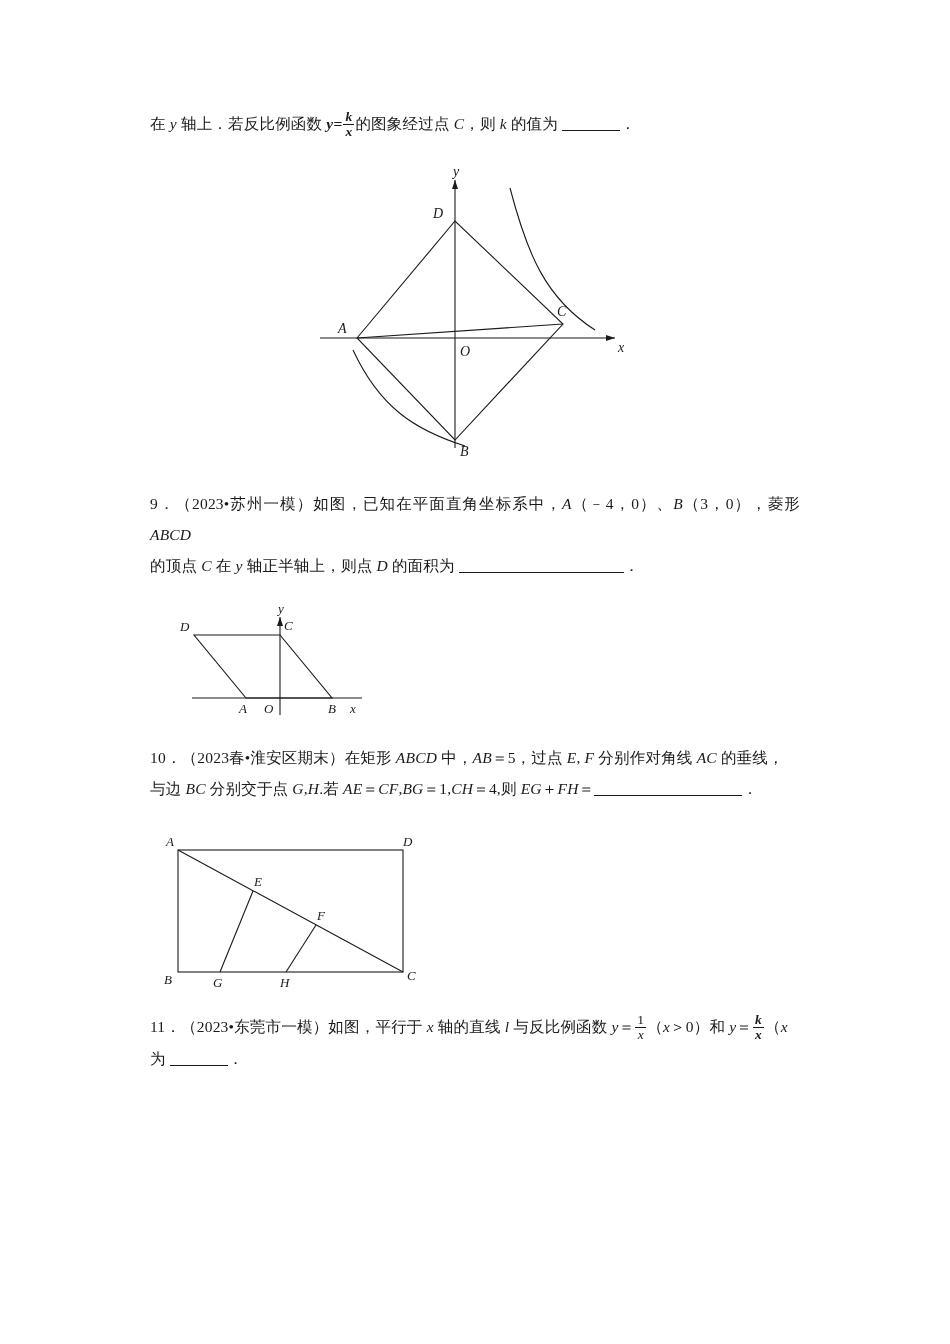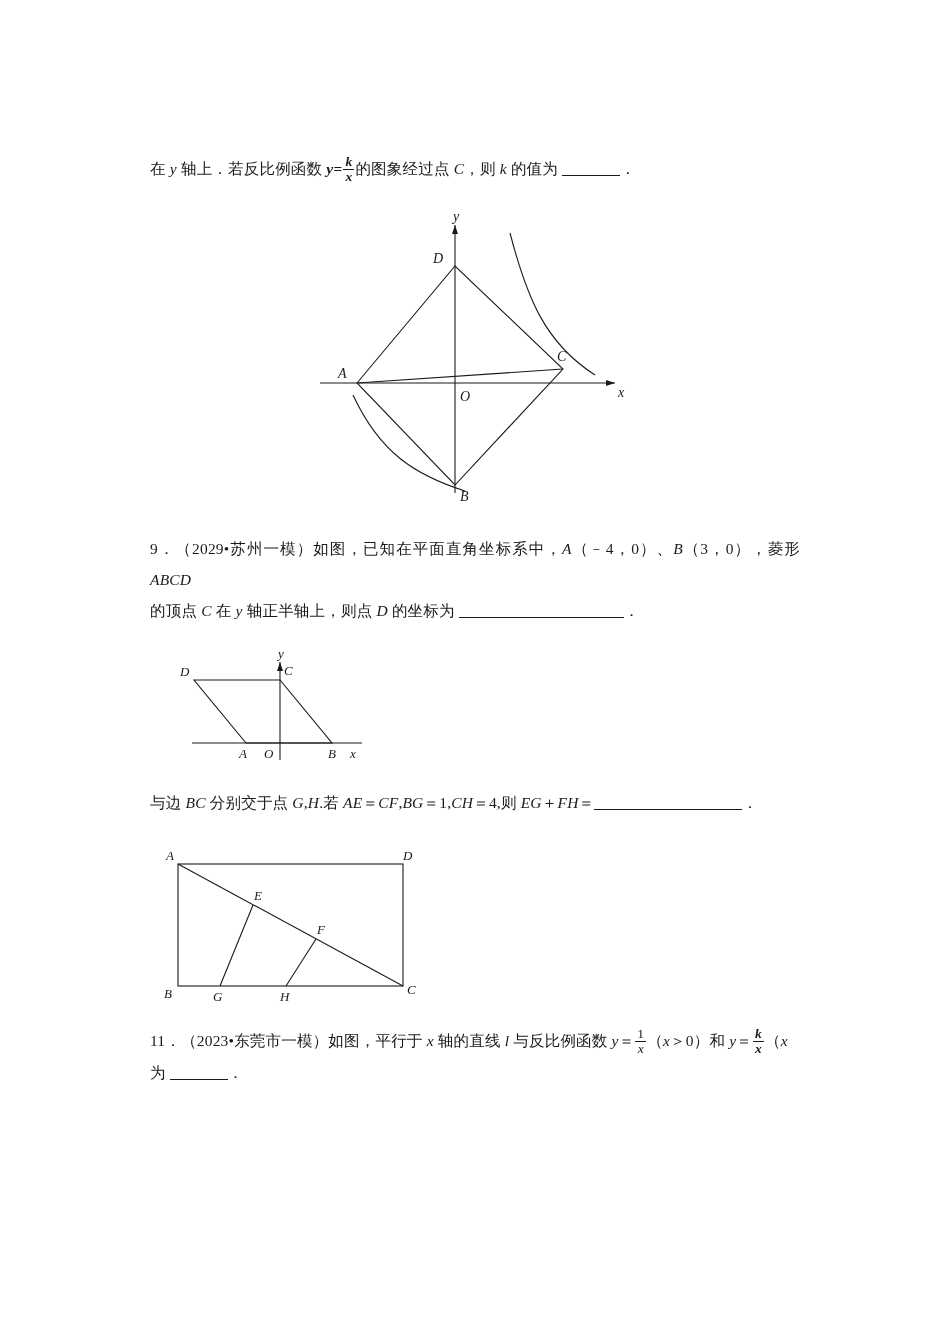--- a/index.html
+++ b/index.html
@@ -61,21 +61,21 @@
   }
   .frac .den {
     display: block;
     padding: 0 2px;
   }
   .fig {
     margin: 0 auto;
     display: block;
   }
   .fig-wrap { text-align: center; }
-  .top-block { padding-top: 108px; margin-top: 45px; }
+  .top-block { padding-top: 108px; }
   .sp-14 { height: 14px; }
   .sp-20 { height: 20px; }
   svg text {
     font-family: "Liberation Serif", serif;
     font-style: italic;
     fill: #1a1a1a;
   }
 </style>
 </head>
 <body>
@@ -108,24 +108,24 @@
       <text x="33" y="175" font-size="14">A</text>
       <text x="155" y="298" font-size="14">B</text>
       <text x="252" y="158" font-size="14">C</text>
       <text x="128" y="60" font-size="14">D</text>
     </svg>
   </div>
 
   <div class="sp-20"></div>
 
   <div class="q-text">
-    <span>9．</span><span>（2029•苏州一模）</span><span>如图，已知在平面直角坐标系中，</span><span class="it">A</span><span>（﹣4，0）、</span><span class="it">B</span><span>（3，0），菱形 </span><span class="it">ABCD</span>
+    <span>9．</span><span>（2023•苏州一模）</span><span>如图，已知在平面直角坐标系中，</span><span class="it">A</span><span>（﹣4，0）、</span><span class="it">B</span><span>（3，0），菱形 </span><span class="it">ABCD</span>
   </div>
   <div class="q-text">
-    <span>的顶点 </span><span class="it">C</span><span> 在 </span><span class="it">y</span><span> 轴正半轴上，则点 </span><span class="it">D</span><span> 的坐标为</span>&nbsp;<span class="blank-m"></span><span>．</span>
+    <span>的顶点 </span><span class="it">C</span><span> 在 </span><span class="it">y</span><span> 轴正半轴上，则点 </span><span class="it">D</span><span> 的面积为</span>&nbsp;<span class="blank-m"></span><span>．</span>
   </div>
 
   <div class="fig-wrap" style="margin-top:22px; text-align:left; padding-left:22px;">
     <svg class="fig" width="250" height="125" viewBox="0 0 250 125" style="margin:0;">
 
       <line x1="20" y1="95" x2="190" y2="95" stroke="#1a1a1a" stroke-width="1.1"></line>
       <line x1="108" y1="112" x2="108" y2="14" stroke="#1a1a1a" stroke-width="1.1"></line>
       <polygon points="108,14 105,23 111,23" fill="#1a1a1a"></polygon>
 
       <polygon points="22,32 108,32 160,95 74,95" fill="none" stroke="#1a1a1a" stroke-width="1.1"></polygon>
@@ -135,20 +135,23 @@
       <text x="92" y="110" font-size="13">O</text>
       <text x="67" y="110" font-size="13">A</text>
       <text x="156" y="110" font-size="13">B</text>
       <text x="112" y="27" font-size="13">C</text>
       <text x="8" y="28" font-size="13">D</text>
     </svg>
   </div>
 
   <div class="sp-14"></div>
 
+  <div class="q-text">
+    <span>10．</span><span>（2023春•淮安区期末）</span><span>在矩形 </span><span class="it">ABCD</span><span> 中，</span><span class="it">AB</span><span>＝5，过点 </span><span class="it">E</span><span>, </span><span class="it">F</span><span> 分别作对角线 </span><span class="it">AC</span><span> 的垂线，</span>
+  </div>
   <div class="q-text">
     <span>与边 </span><span class="it">BC</span><span> 分别交于点 </span><span class="it">G</span><span>,</span><span class="it">H</span><span>.若 </span><span class="it">AE</span><span>＝</span><span class="it">CF</span><span>,</span><span class="it">BG</span><span>＝1,</span><span class="it">CH</span><span>＝4,</span><span>则 </span><span class="it">EG</span><span>＋</span><span class="it">FH</span><span>＝</span><span class="blank-l"></span><span>．</span>
   </div>
 
   <div class="fig-wrap" style="margin-top:28px; text-align:left; padding-left:8px;">
     <svg class="fig" width="320" height="165" viewBox="0 0 320 165" style="margin:0;">
 
       <rect x="20" y="18" width="225" height="122" fill="none" stroke="#1a1a1a" stroke-width="1.1"></rect>
 
       <line x1="20" y1="18" x2="245" y2="140" stroke="#1a1a1a" stroke-width="1.1"></line>

